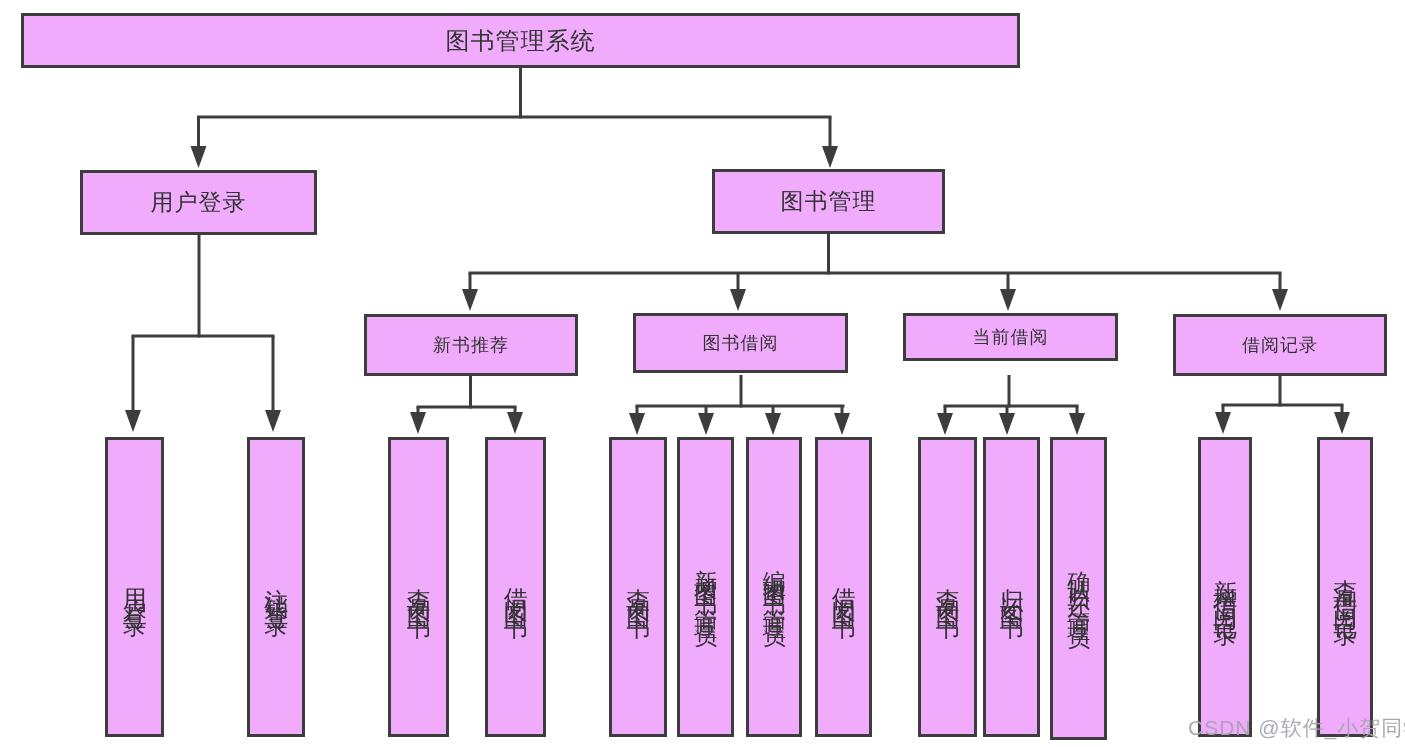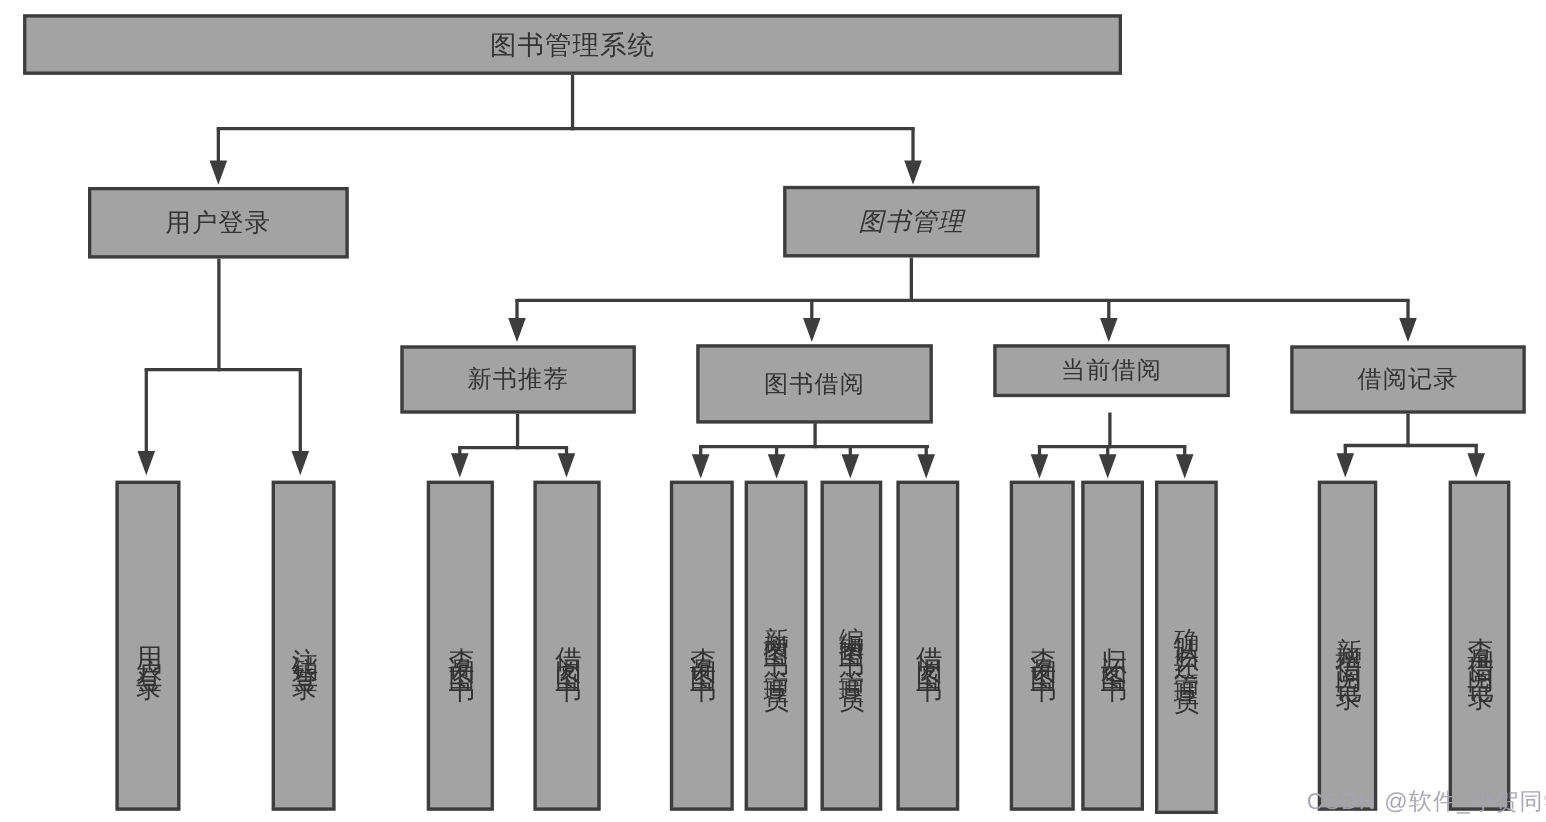--- a/index.html
+++ b/index.html
@@ -18,34 +18,34 @@
   #wires {
     position: absolute;
     left: 0;
     top: 0;
     z-index: 0;
   }
   .box {
     position: absolute;
     box-sizing: border-box;
     border: 3px solid #3d3d3d;
-    background: #a3a3a3;
+    background: #f0abfc;
     display: flex;
     align-items: center;
     justify-content: center;
     color: #333333;
     z-index: 1;
   }
   .hlabel {
     font-size: 23px;
     letter-spacing: 1px;
     white-space: nowrap;
   }
   .root .hlabel { font-size: 24px; }
-  .l3 .hlabel { font-size: 22px; }
+  .l3 .hlabel { font-size: 18px; }
   .vbox .vlabel {
     writing-mode: vertical-rl;
     text-orientation: mixed;
     font-size: 24px;
     line-height: 1.1;
     letter-spacing: 9px;
     white-space: nowrap;
   }
   .vbox.long .vlabel { letter-spacing: 8px; font-size: 23px; }
   #watermark {
@@ -130,28 +130,28 @@
     </g>
   </svg>
 
   <div class="box root" style="left:21px; top:13px; width:999px; height:55px;">
     <span class="hlabel">图书管理系统</span>
   </div>
 
   <div class="box l2" style="left:80px; top:170px; width:237px; height:65px;">
     <span class="hlabel">用户登录</span>
   </div>
-  <div class="box l2" style="left:712px; top:169px; width:233px; height:65px;font-style:italic;">
+  <div class="box l2" style="left:712px; top:169px; width:233px; height:65px;">
     <span class="hlabel">图书管理</span>
   </div>
 
   <div class="box l3" style="left:364px; top:314px; width:214px; height:62px;">
     <span class="hlabel">新书推荐</span>
   </div>
-  <div class="box l3" style="left:633px; top:313px; width:215px; height:72px;">
+  <div class="box l3" style="left:633px; top:313px; width:215px; height:60px;">
     <span class="hlabel">图书借阅</span>
   </div>
   <div class="box l3" style="left:903px; top:313px; width:215px; height:48px;">
     <span class="hlabel">当前借阅</span>
   </div>
   <div class="box l3" style="left:1173px; top:314px; width:214px; height:62px;">
     <span class="hlabel">借阅记录</span>
   </div>
 
   <div class="box vbox" style="left:105px; top:437px; width:59px; height:300px;">

